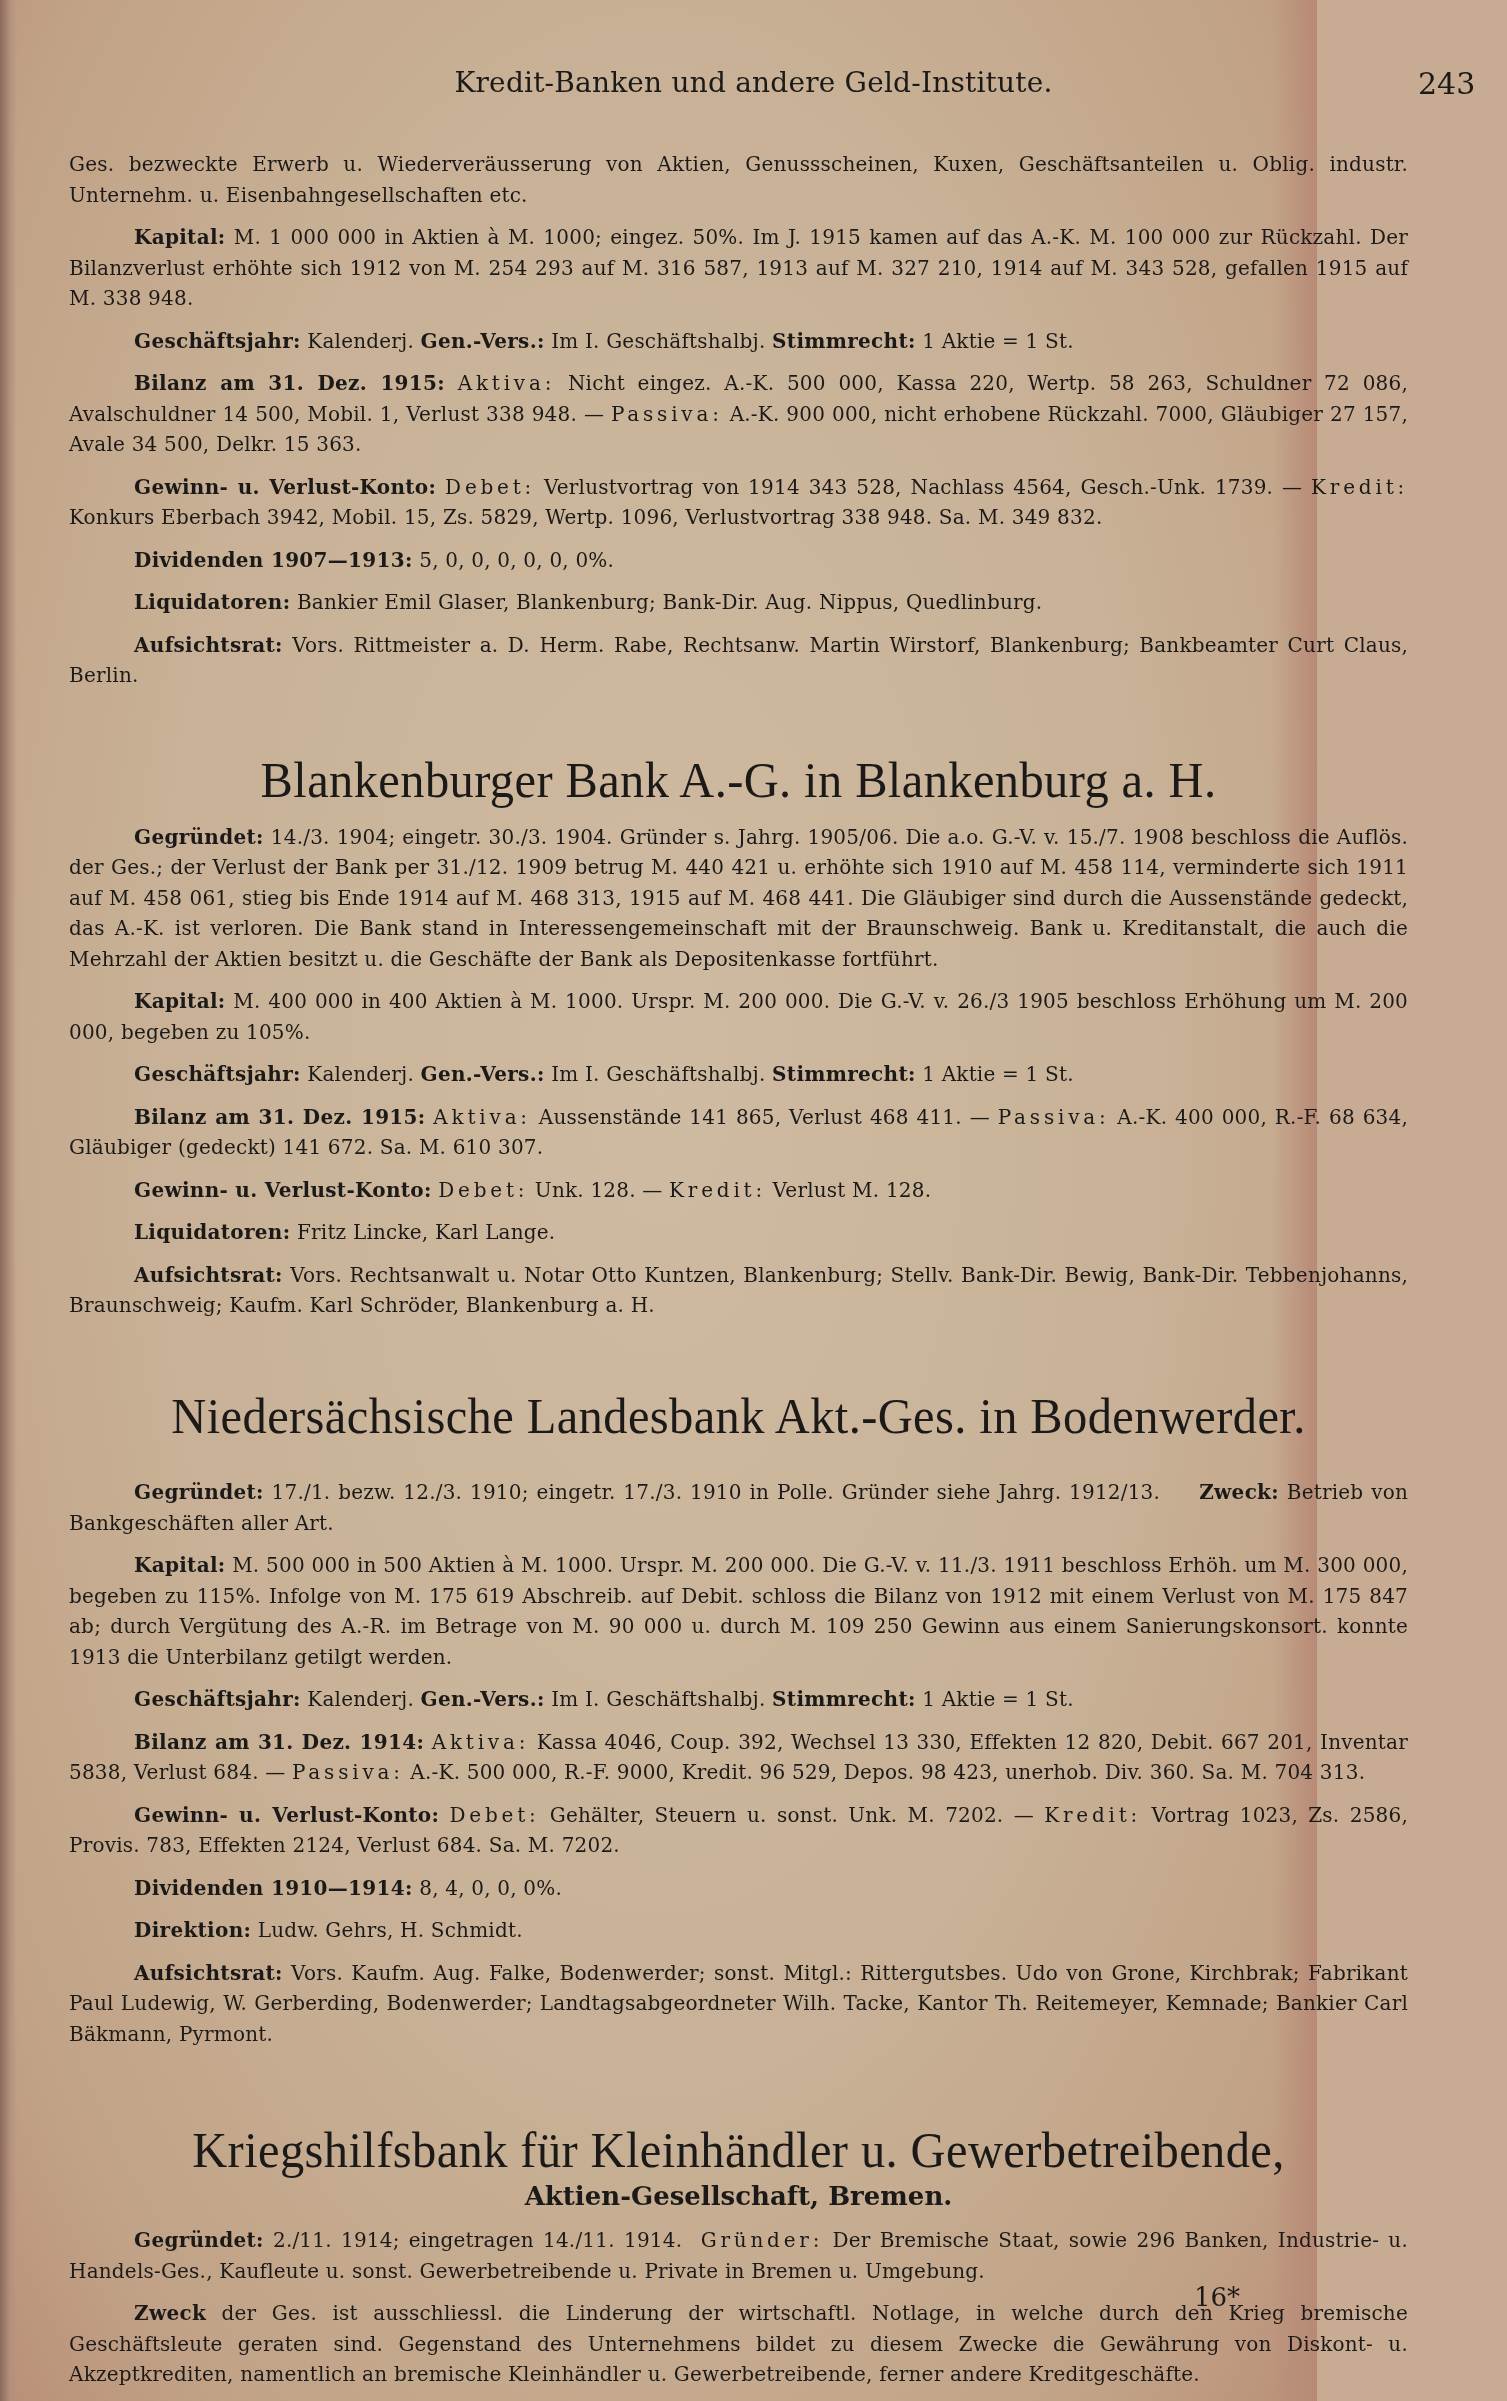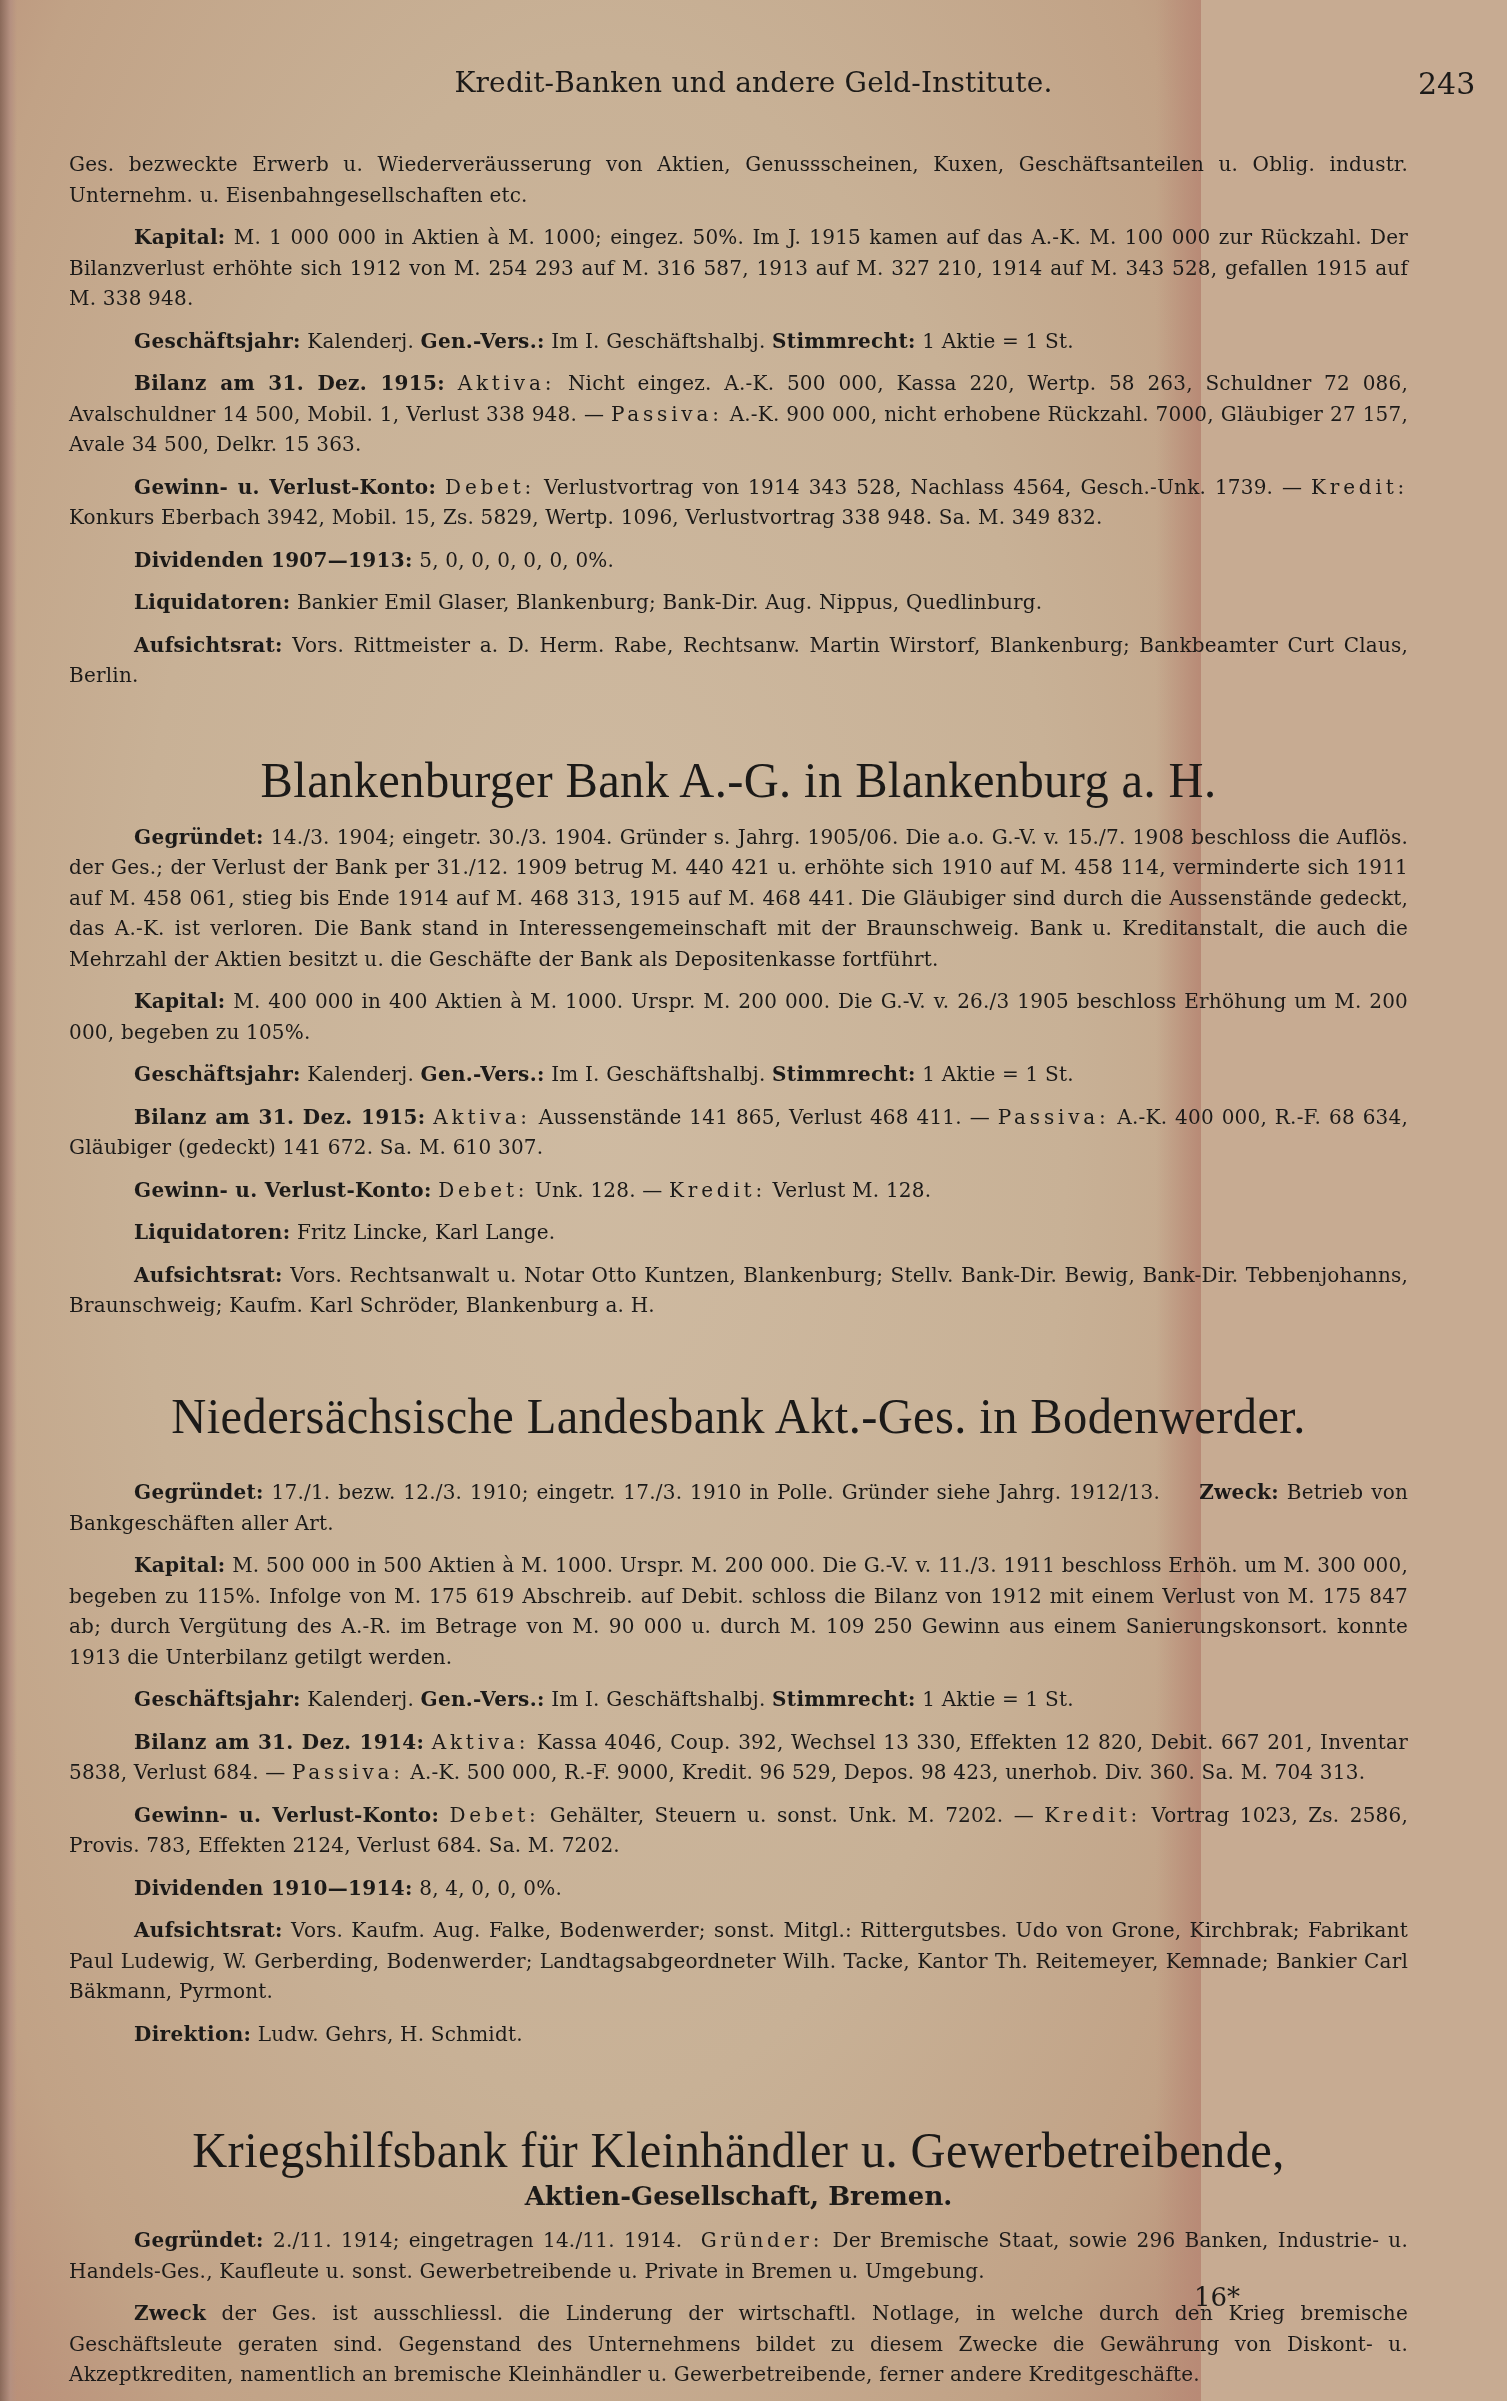--- a/index.html
+++ b/index.html
@@ -3,21 +3,21 @@
   <meta charset="utf-8">
   <style>
     html, body { margin: 0; padding: 0; }
     body {
       width: 1507px; height: 2401px; overflow: hidden;
       background: #c7ab92;
       font-family: "DejaVu Serif", "Liberation Serif", serif;
       color: #1c1a18;
     }
     .page {
-      position: relative; width: 1201px; height: 2401px;
+      position: relative; width: 1317px; height: 2401px;
       background:
         radial-gradient(ellipse at 50% 45%, #cfbba2 0%, #c8b196 55%, #c1a286 85%, #b98f78 100%);
     }
     .left-shadow { position: absolute; left: 0; top: 0; width: 16.6px; height: 2401px;
       background: linear-gradient(90deg, #8a6a5a 0%, #b49080 60%, rgba(0,0,0,0) 100%); }
     .right-shadow { position: absolute; right: 0; top: 0; width: 45px; height: 2401px;
       background: linear-gradient(270deg, #b88a76 0%, rgba(0,0,0,0) 100%); }
     .running-head {
       position: absolute; top: 66px; left: 0; width: 1507px; text-align: center;
       font-size: 28px; letter-spacing: 0.2px;
@@ -86,22 +86,22 @@
 
     <section>
       <h2 class="company">Niedersächsische Landesbank Akt.-Ges. in Bodenwerder.</h2>
       <div style="height:19.6px"></div>
       <p class="para"><span class="lbl">Gegründet:</span> <span>17./1. bezw. 12./3. 1910; eingetr. 17./3. 1910 in Polle. Gründer siehe Jahrg. 1912/13.</span> &nbsp; &nbsp; <span class="lbl">Zweck:</span> <span>Betrieb von Bankgeschäften aller Art.</span></p>
       <p class="para"><span class="lbl">Kapital:</span> <span>M. 500 000 in 500 Aktien à M. 1000. Urspr. M. 200 000. Die G.-V. v. 11./3. 1911 beschloss Erhöh. um M. 300 000, begeben zu 115%. Infolge von M. 175 619 Abschreib. auf Debit. schloss die Bilanz von 1912 mit einem Verlust von M. 175 847 ab; durch Vergütung des A.-R. im Betrage von M. 90 000 u. durch M. 109 250 Gewinn aus einem Sanierungskonsort. konnte 1913 die Unterbilanz getilgt werden.</span></p>
       <p class="para"><span class="lbl">Geschäftsjahr:</span> <span>Kalenderj.</span> <span class="lbl">Gen.-Vers.:</span> <span>Im I. Geschäftshalbj.</span> <span class="lbl">Stimmrecht:</span> <span>1 Aktie = 1 St.</span></p>
       <p class="para"><span class="lbl">Bilanz am 31. Dez. 1914:</span> <span class="sp">Aktiva:</span> <span>Kassa 4046, Coup. 392, Wechsel 13 330, Effekten 12 820, Debit. 667 201, Inventar 5838, Verlust 684. —</span> <span class="sp">Passiva:</span> <span>A.-K. 500 000, R.-F. 9000, Kredit. 96 529, Depos. 98 423, unerhob. Div. 360. Sa. M. 704 313.</span></p>
       <p class="para"><span class="lbl">Gewinn- u. Verlust-Konto:</span> <span class="sp">Debet:</span> <span>Gehälter, Steuern u. sonst. Unk. M. 7202. —</span> <span class="sp">Kredit:</span> <span>Vortrag 1023, Zs. 2586, Provis. 783, Effekten 2124, Verlust 684. Sa. M. 7202.</span></p>
       <p class="para"><span class="lbl">Dividenden 1910—1914:</span> <span>8, 4, 0, 0, 0%.</span></p>
+      <p class="para"><span class="lbl">Direktion:</span> <span>Ludw. Gehrs, H. Schmidt.</span></p>
       <p class="para"><span class="lbl">Aufsichtsrat:</span> <span>Vors. Kaufm. Aug. Falke, Bodenwerder; sonst. Mitgl.: Rittergutsbes. Udo von Grone, Kirchbrak; Fabrikant Paul Ludewig, W. Gerberding, Bodenwerder; Landtagsabgeordneter Wilh. Tacke, Kantor Th. Reitemeyer, Kemnade; Bankier Carl Bäkmann, Pyrmont.</span></p>
-      <p class="para"><span class="lbl">Direktion:</span> <span>Ludw. Gehrs, H. Schmidt.</span></p>
     </section>
 
     <div class="gap3"></div>
 
     <section>
       <h2 class="company">Kriegshilfsbank für Kleinhändler u. Gewerbetreibende,</h2>
       <div class="sub">Aktien-Gesellschaft, Bremen.</div>
       <p class="para"><span class="lbl">Gegründet:</span> <span>2./11. 1914; eingetragen 14./11. 1914.</span> &nbsp;<span class="sp">Gründer:</span> <span>Der Bremische Staat, sowie 296 Banken, Industrie- u. Handels-Ges., Kaufleute u. sonst. Gewerbetreibende u. Private in Bremen u. Umgebung.</span></p>
       <p class="para"><span class="lbl">Zweck</span> <span>der Ges. ist ausschliessl. die Linderung der wirtschaftl. Notlage, in welche durch den Krieg bremische Geschäftsleute geraten sind. Gegenstand des Unternehmens bildet zu diesem Zwecke die Gewährung von Diskont- u. Akzeptkrediten, namentlich an bremische Kleinhändler u. Gewerbetreibende, ferner andere Kreditgeschäfte.</span></p>
     </section>

